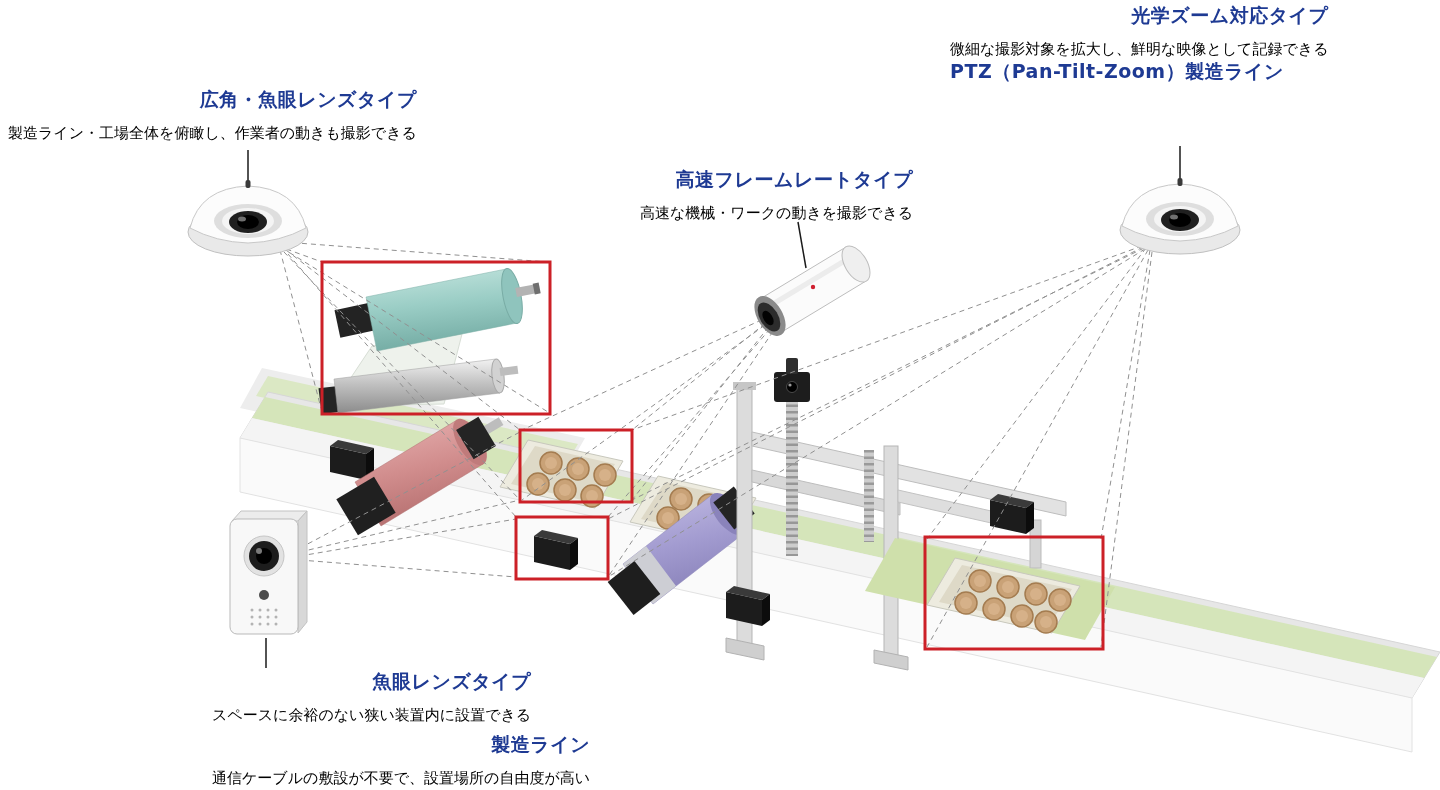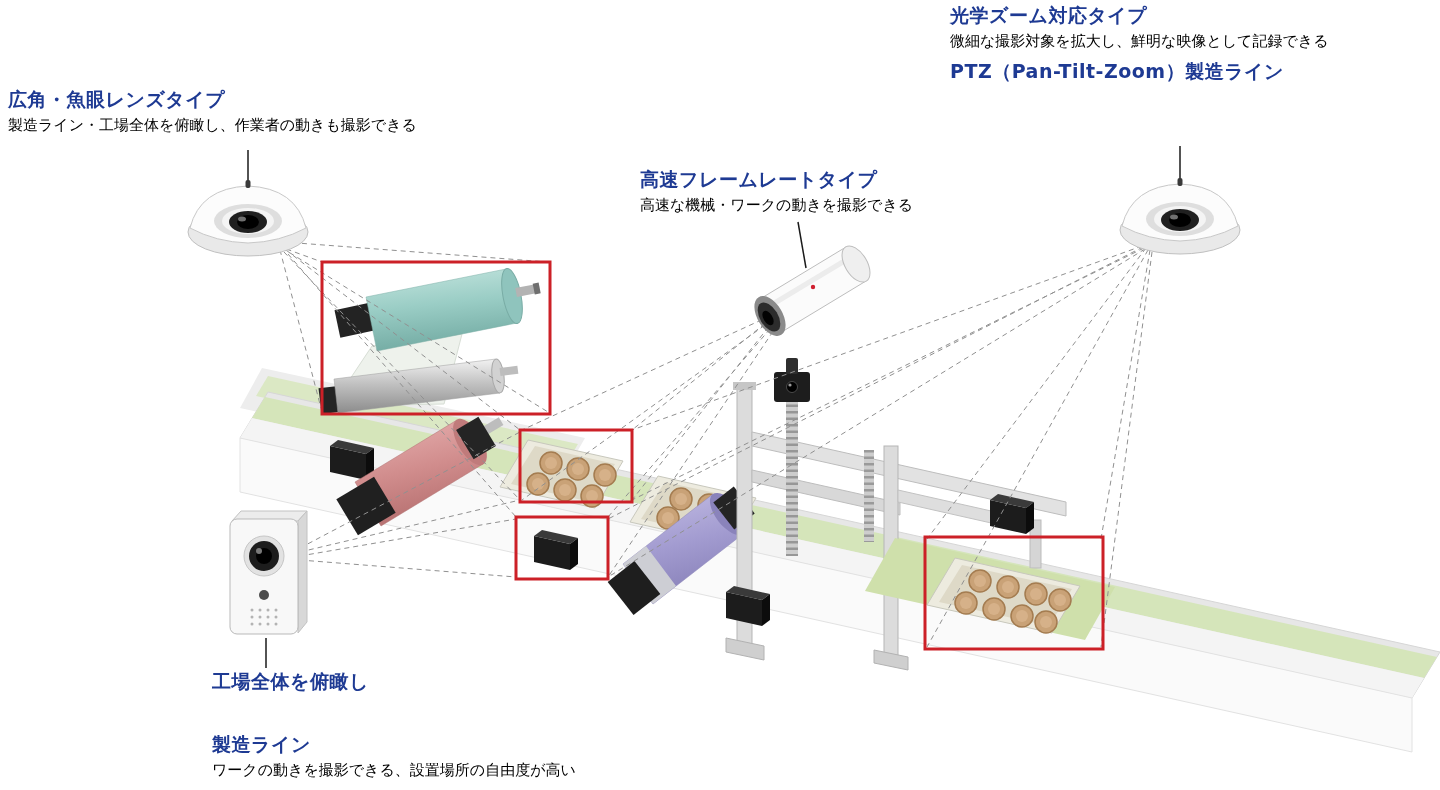--- a/index.html
+++ b/index.html
@@ -2,36 +2,37 @@
 <html><head>
 <meta charset="utf-8">
 <style>
   html,body{margin:0;padding:0;background:#fff;}
   .stage{
     position:relative;
     width:1440px;height:790px;
     background:#ffffff;
     overflow:hidden;
     font-family:"DejaVu Sans","Liberation Sans",sans-serif;
+    text-align:right;
   }
   .stage svg{position:absolute;left:0;top:0;}
   .label{position:absolute;pointer-events:none;}
   .label-title{
     font-weight:bold;
     font-size:19px;
     color:#1e3a93;
     line-height:1.25;
     letter-spacing:.5px;
     white-space:nowrap;
   }
   .label-desc{
     font-size:15px;
     color:#000;
     line-height:1.5;
-    margin-top:2px;
+    margin-top:10px;
     white-space:nowrap;
   }
   .label-desc.wrap{white-space:normal;max-width:432px;}
 </style>
 </head>
 <body>
 
 <div class="stage">
 
 <svg viewBox="0 0 1440 790" width="1440" height="790">
@@ -276,21 +277,22 @@
     <div class="label-title">広角・魚眼レンズタイプ</div>
     <div class="label-desc">製造ライン・工場全体を俯瞰し、作業者の動きも撮影できる</div>
   </div>
 
   <div class="label" style="left:640px;top:168px">
     <div class="label-title">高速フレームレートタイプ</div>
     <div class="label-desc">高速な機械・ワークの動きを撮影できる</div>
   </div>
 
   <div class="label" style="left:212px;top:670px">
-    <div class="label-title">工場全体を俯瞰し</div>
+    <div class="label-title">魚眼レンズタイプ</div>
+    <div class="label-desc">スペースに余裕のない狭い装置内に設置できる</div>
   </div>
 
   <div class="label" style="left:212px;top:733px">
     <div class="label-title">製造ライン</div>
-    <div class="label-desc">ワークの動きを撮影できる、設置場所の自由度が高い</div>
+    <div class="label-desc">通信ケーブルの敷設が不要で、設置場所の自由度が高い</div>
   </div>
 
 </div>
 
 </body></html>

